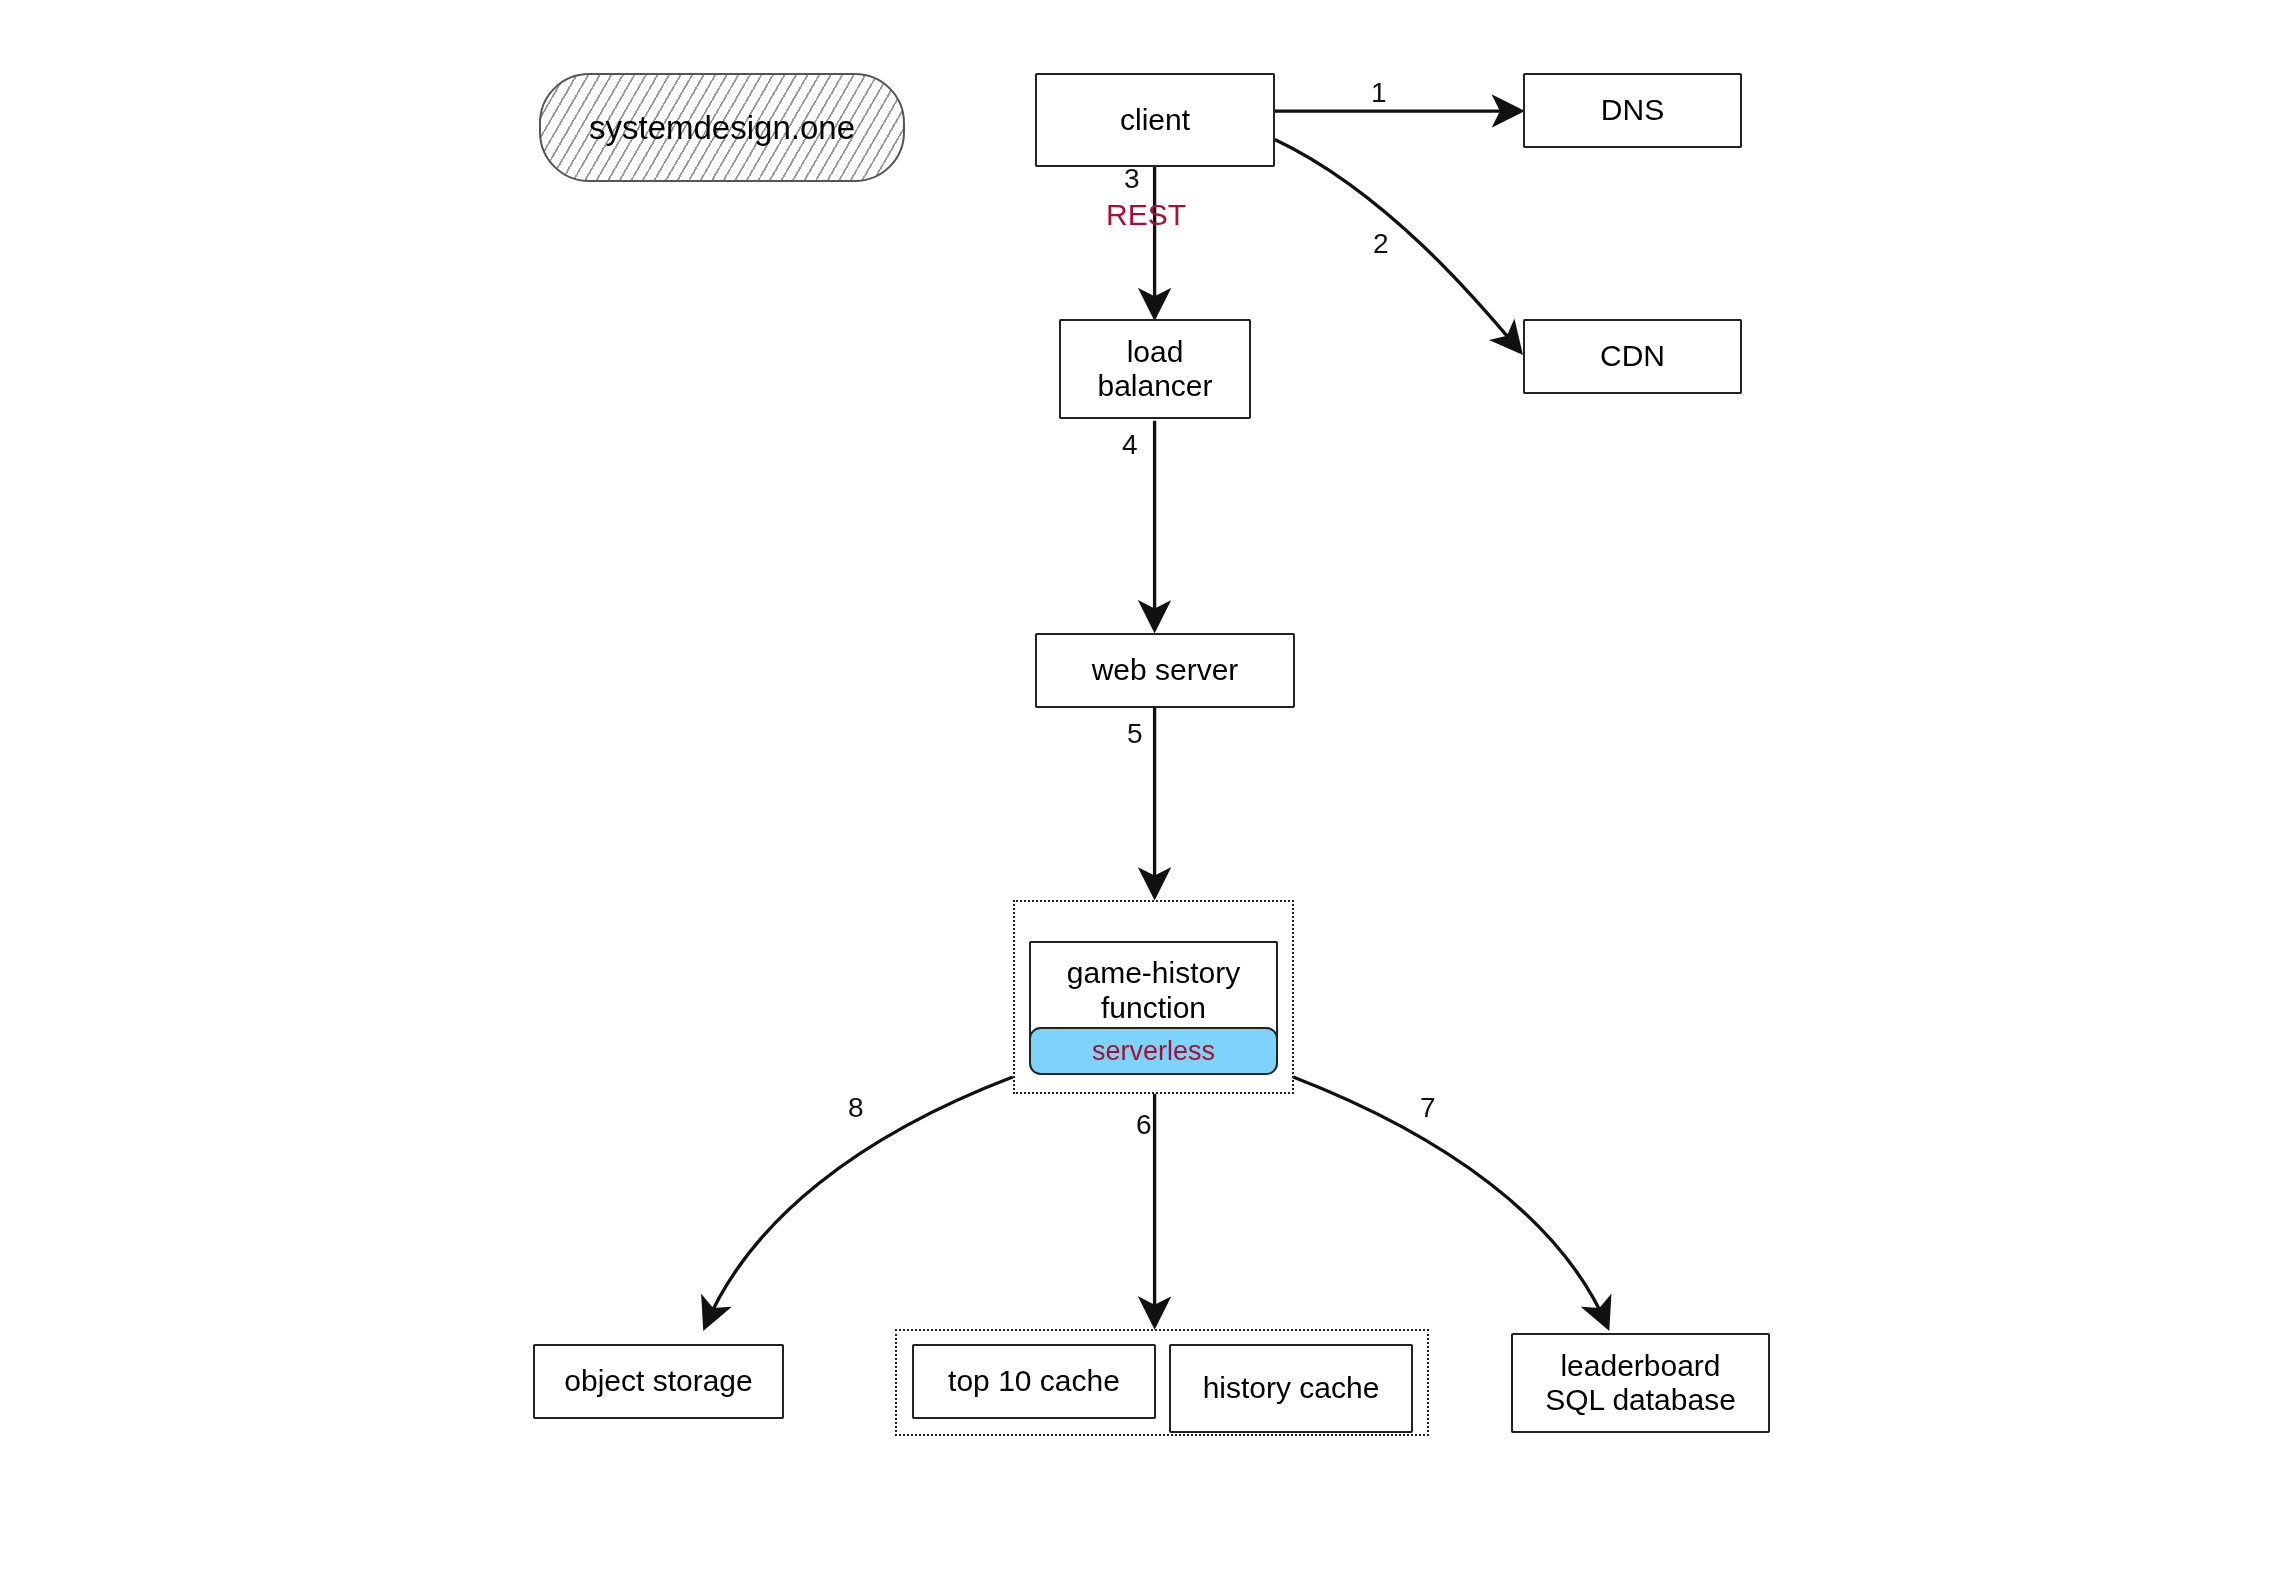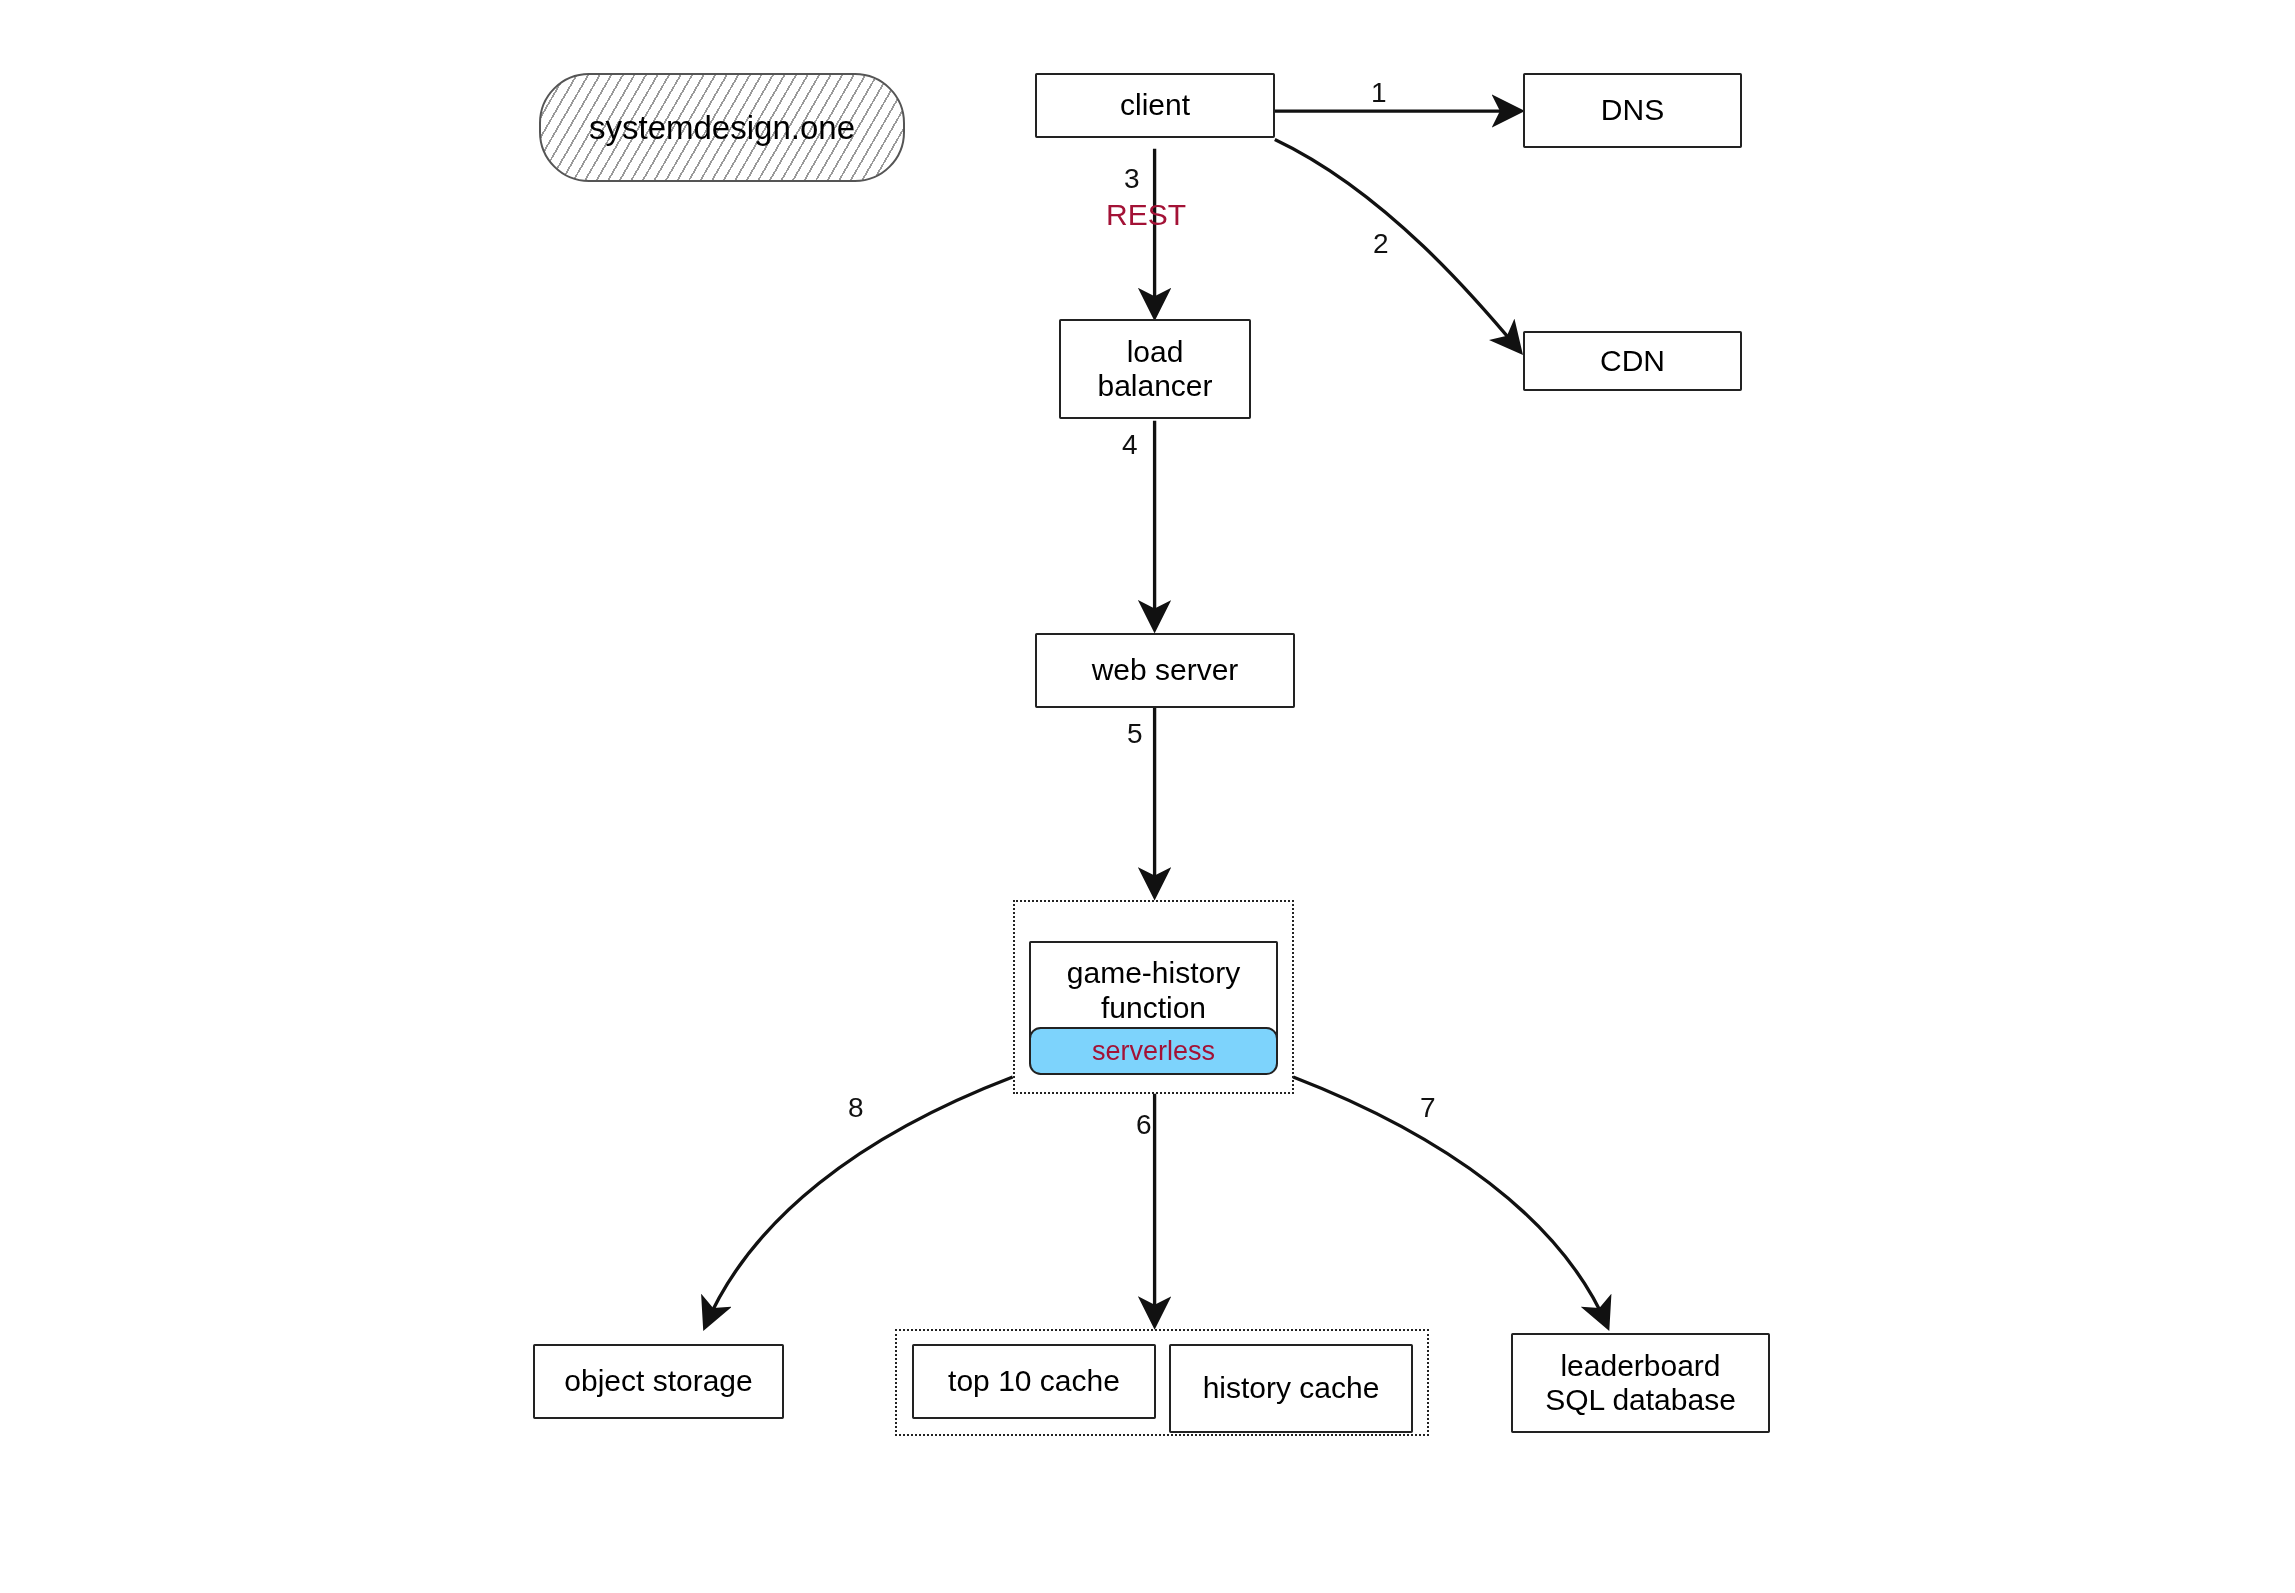--- a/index.html
+++ b/index.html
@@ -86,29 +86,29 @@
   </style>
 </head>
 <body>
 
 <div class="canvas">
 
   <div class="badge-box hatch" style="left:539px; top:73px; width:366px; height:109px;">
     <span>systemdesign.one</span>
   </div>
 
-  <div class="box" style="left:1035px; top:73px; width:240px; height:65px;">
+  <div class="box" style="left:1035px; top:73px; width:240px; height:94px;">
     <span>client</span>
   </div>
 
   <div class="box" style="left:1523px; top:73px; width:219px; height:75px;">
     <span>DNS</span>
   </div>
 
-  <div class="box" style="left:1523px; top:319px; width:219px; height:60px;margin-top:12px;">
+  <div class="box" style="left:1523px; top:319px; width:219px; height:75px;">
     <span>CDN</span>
   </div>
 
   <div class="box multi" style="left:1059px; top:319px; width:192px; height:100px;">
     <span class="multi">load
 balancer</span>
   </div>
 
   <div class="box" style="left:1035px; top:633px; width:260px; height:75px;">
     <span>web server</span>

